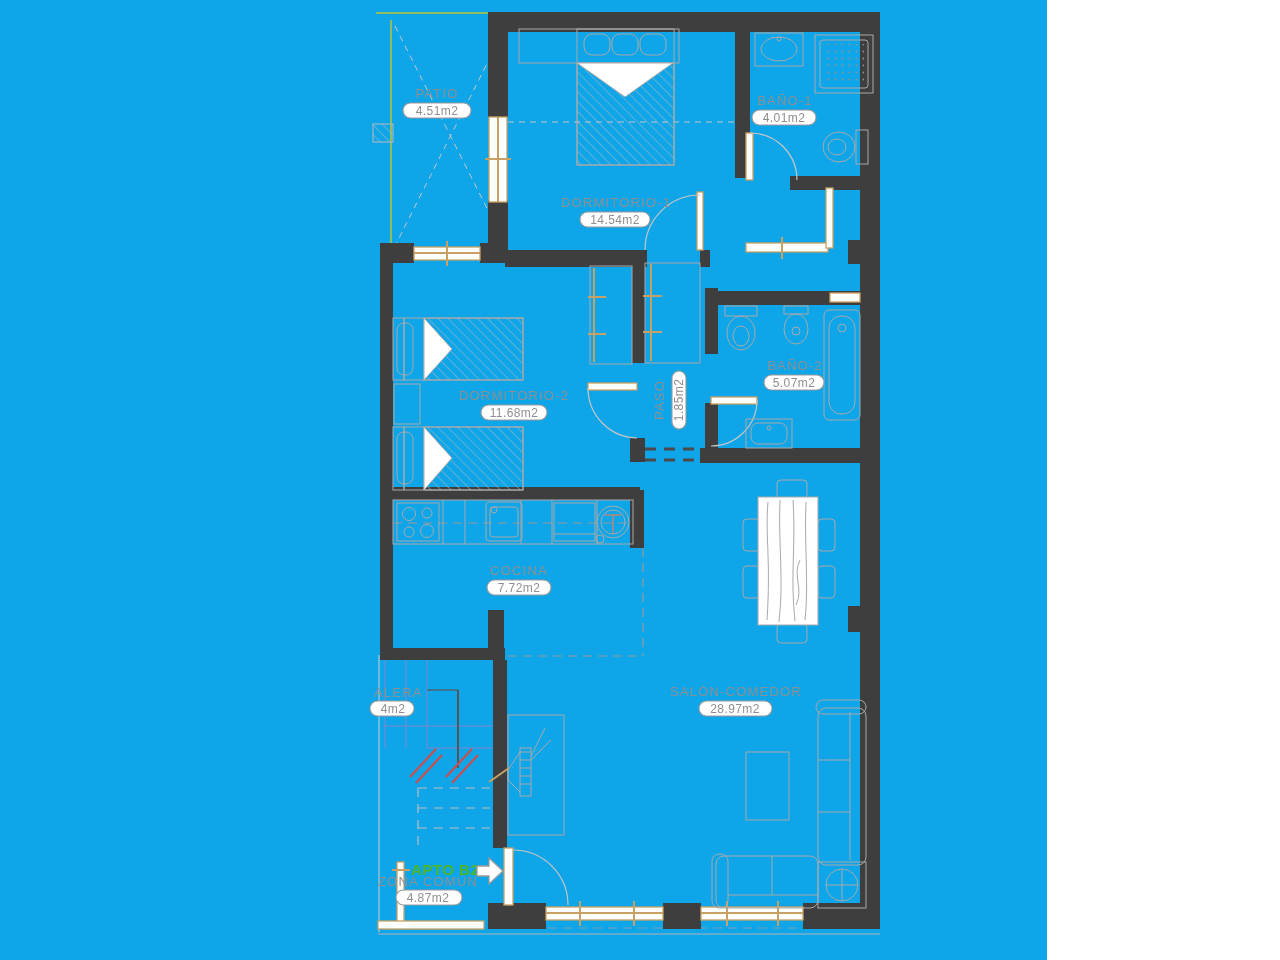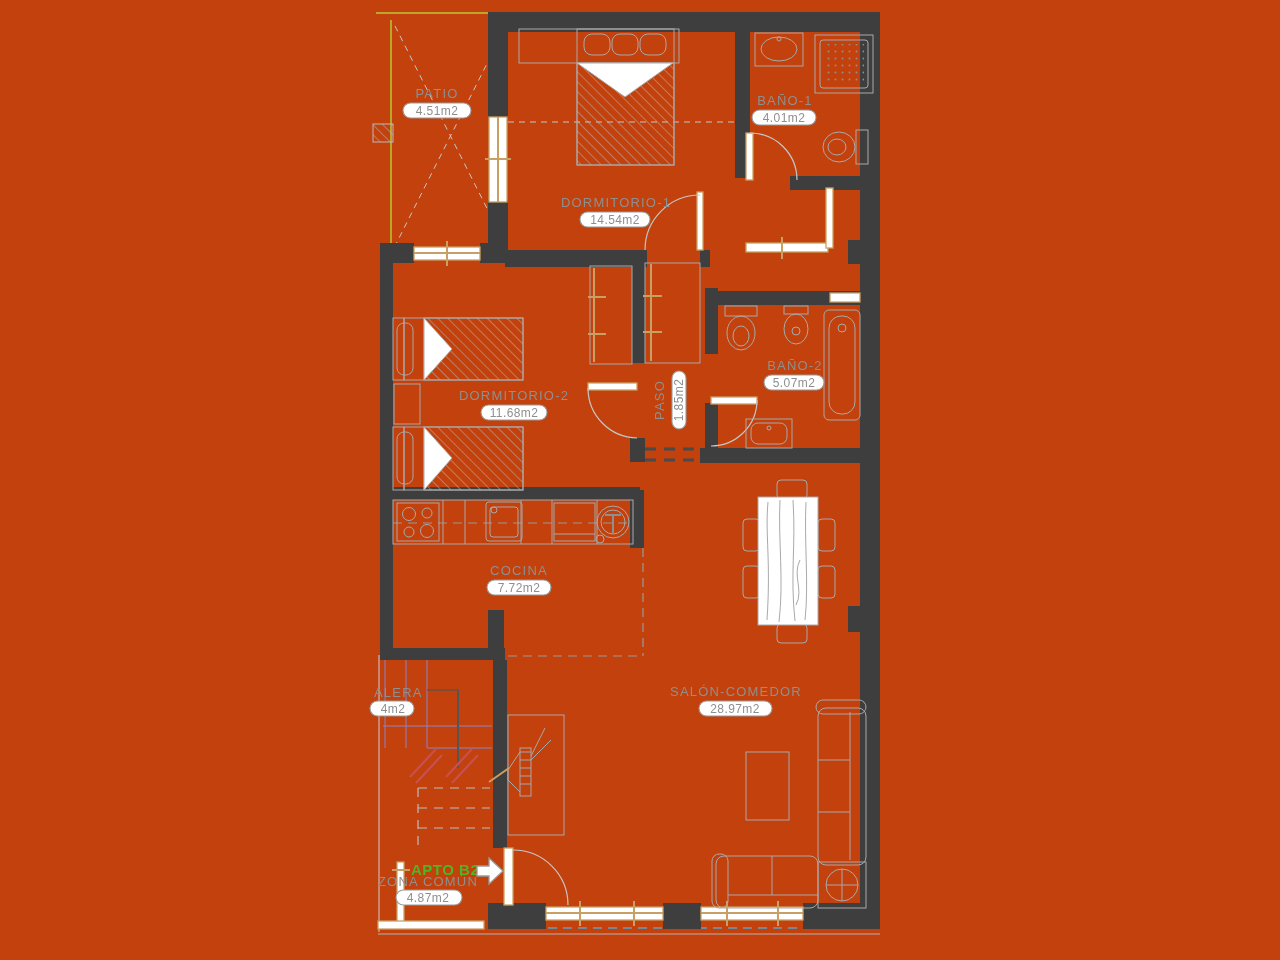--- a/index.html
+++ b/index.html
@@ -1,16 +1,16 @@
 <!DOCTYPE html>
 <html><head>
 <meta charset="utf-8">
 <style>
   html,body{margin:0;padding:0;background:#fff;}
-  .page{position:relative;width:1280px;height:960px;background:#c2410c;overflow:hidden;
+  .page{position:relative;width:1047px;height:960px;background:#0ea5e9;overflow:hidden;
         font-family:"Liberation Sans", sans-serif;}
   svg{position:absolute;left:0;top:0;}
   .wall{fill:#3e3e3e;stroke:none;}
   .furn{stroke:#a9a9a9;fill:none;stroke-width:1;}
   .furnw{stroke:#a9a9a9;fill:#fff;stroke-width:1;}
   .wood{stroke:#c9a063;fill:#fff;stroke-width:1.3;}
   .woodl{stroke:#c9a063;stroke-width:2;fill:none;}
   .arc{stroke:#c6c6c6;fill:none;stroke-width:1.2;}
   .dashg{stroke:#c6c6c6;stroke-dasharray:6 5;fill:none;stroke-width:1;}
   .dashk{stroke:#9a9a9a;stroke-dasharray:9 6;fill:none;stroke-width:1.2;}

